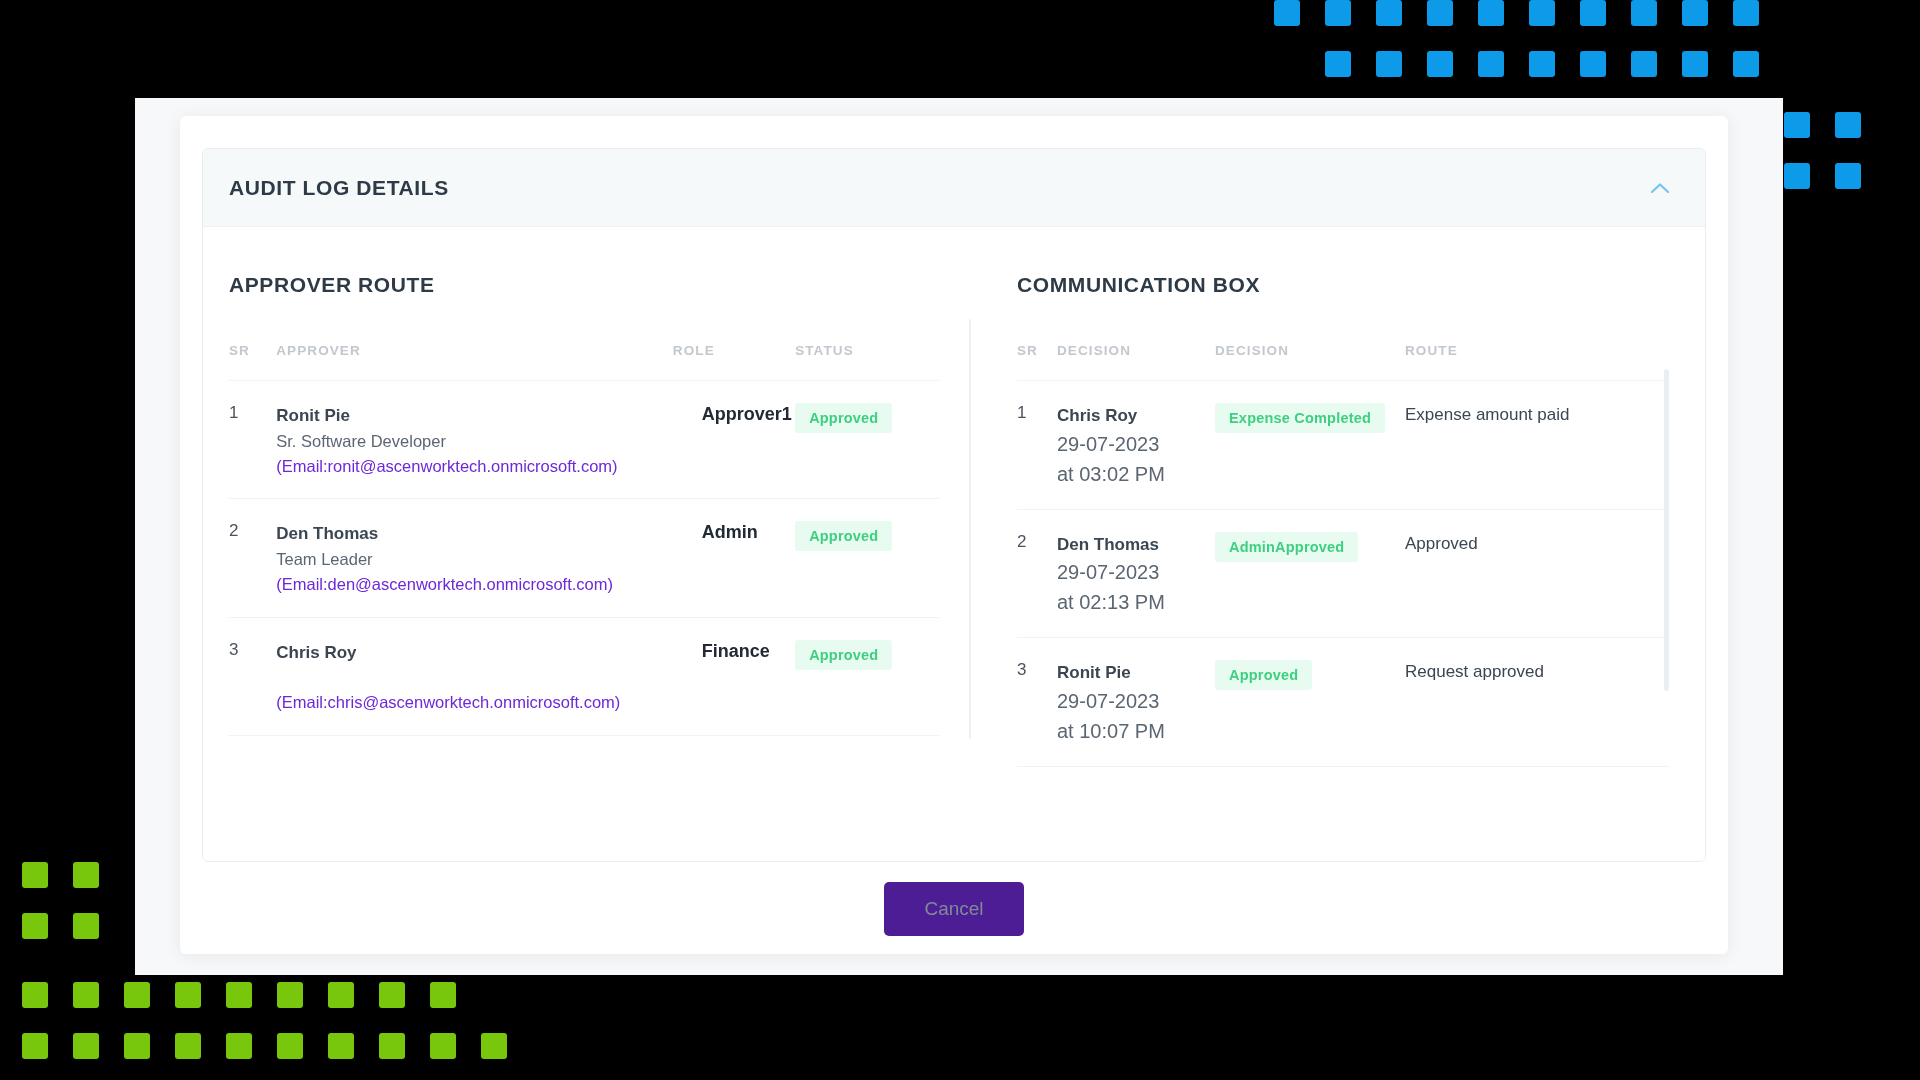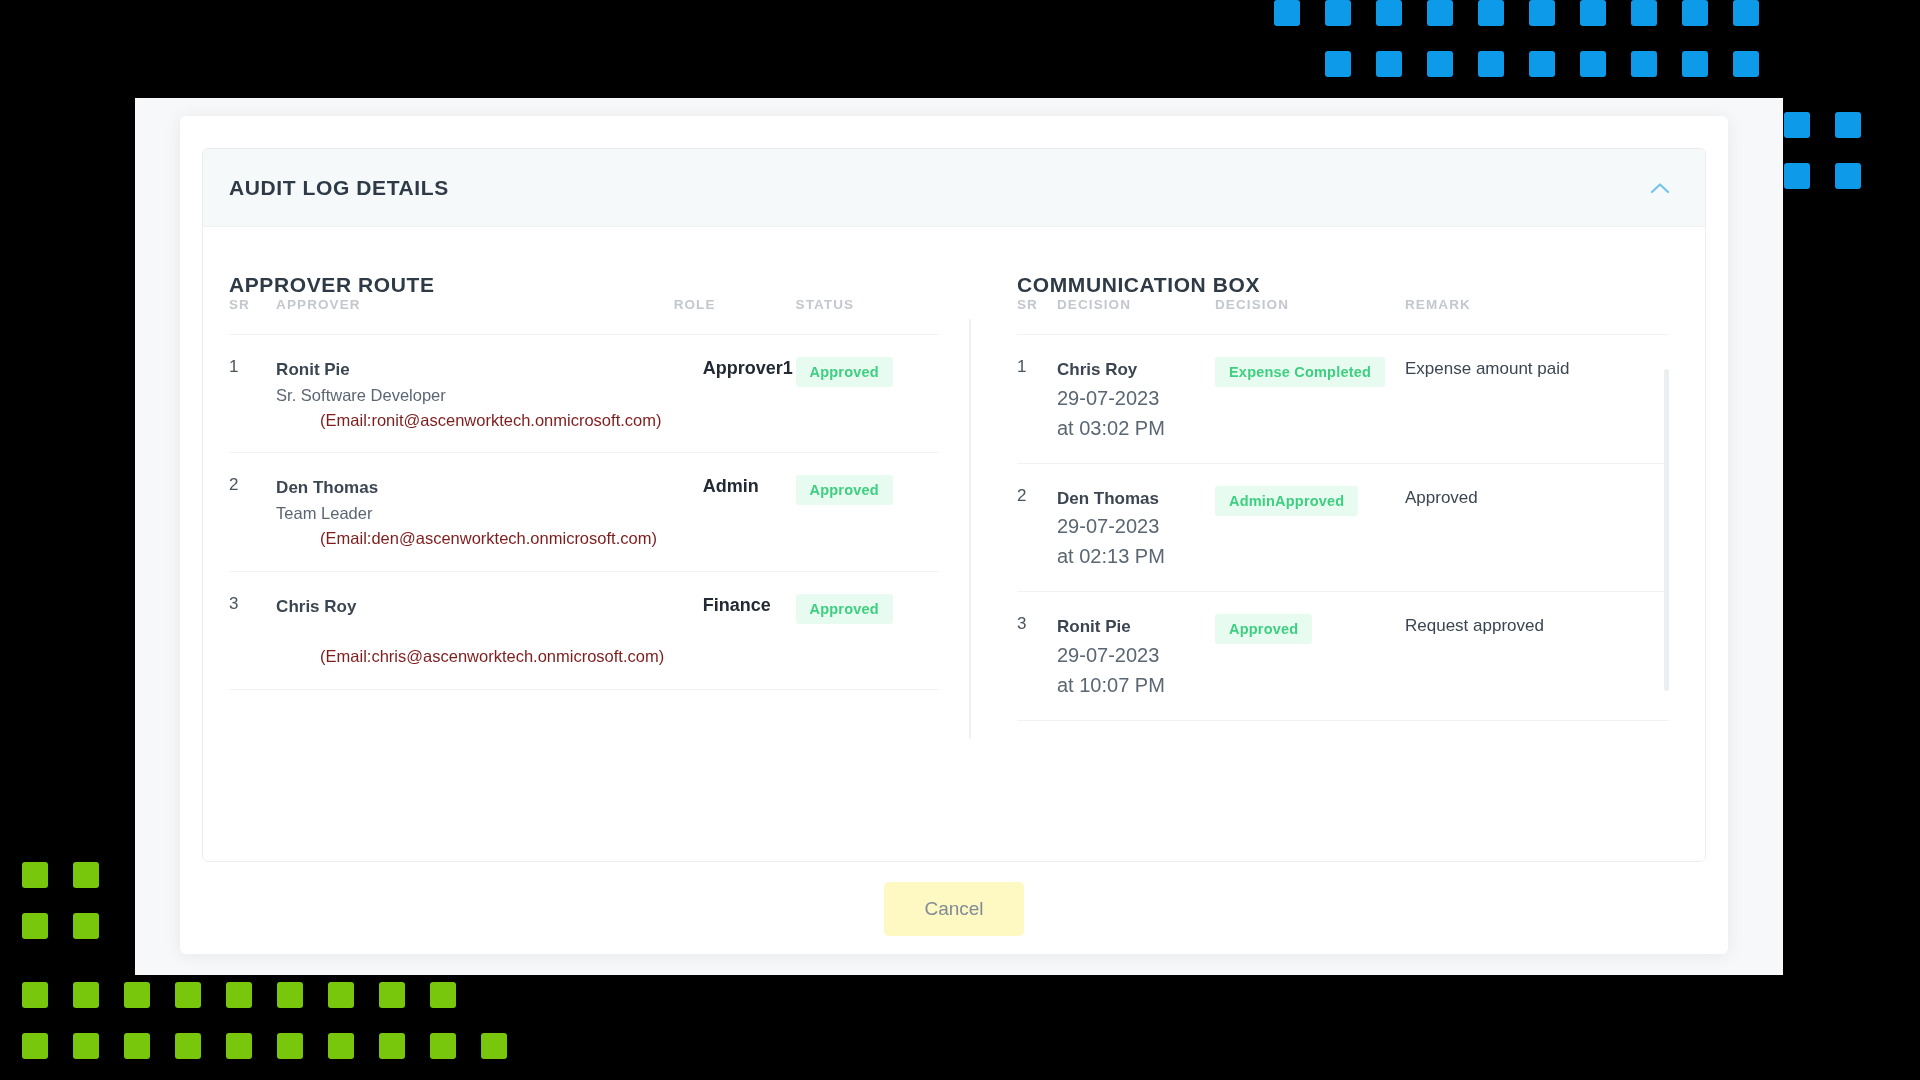--- a/index.html
+++ b/index.html
@@ -124,20 +124,21 @@
     height: 420px;
     background: #eef0f2;
     border-radius: 2px;
   }
 
   .section-title {
     font-size: 21px;
     font-weight: 600;
     letter-spacing: 0.6px;
     color: #2e3a46;
+    margin-bottom: 46px;
   }
 
   
   table { width: 100%; border-collapse: collapse; }
   thead th {
     font-size: 13.5px;
     font-weight: 600;
     letter-spacing: 1.1px;
     color: #c3c8ce;
     text-align: left;
@@ -177,23 +178,22 @@
   .person-desig {
     font-size: 16.5px;
     font-weight: 400;
     color: #5b6673;
     line-height: 1.5;
     min-height: 25px;
   }
   .person-email {
     font-size: 16.5px;
     font-weight: 400;
-    color: #7f1d1d;
+    color: #6d28d9;
     line-height: 1.5;
-    margin-left: 44px;
   }
   .role-text {
     font-size: 18px;
     font-weight: 700;
     color: #222b35;
     line-height: 1.3;
     margin-left: 29px;
   }
 
   .badge {
@@ -239,21 +239,21 @@
   }
 
   
   .modal-footer {
     display: flex;
     align-items: center;
     justify-content: center;
     height: 94px;
   }
   .btn-cancel {
-    background: #fef9c3;
+    background: #4c1d95;
     border: none;
     border-radius: 5px;
     color: #808b96;
     font-size: 19px;
     font-family: "Liberation Sans", sans-serif;
     padding: 16px 40px;
     cursor: pointer;
   }
 </style>
 </head>
@@ -396,21 +396,21 @@
         <div class="col col-comm">
           <div class="col-divider"></div>
           <div class="section-title">COMMUNICATION BOX</div>
           <div class="comm-scroll"></div>
           <table>
             <thead>
               <tr>
                 <th class="c-csr">SR</th>
                 <th class="c-created">DECISION</th>
                 <th class="c-decision">DECISION</th>
-                <th class="c-remark">REMARK</th>
+                <th class="c-remark">ROUTE</th>
               </tr>
             </thead>
             <tbody>
               <tr>
                 <td class="c-csr">
                     <div class="sr-num">1</div>
                   </td>
                 <td class="c-created">
                   <div class="created-name">Chris Roy</div>
                   <div class="created-date">29-07-2023 at 03:02 PM</div>

